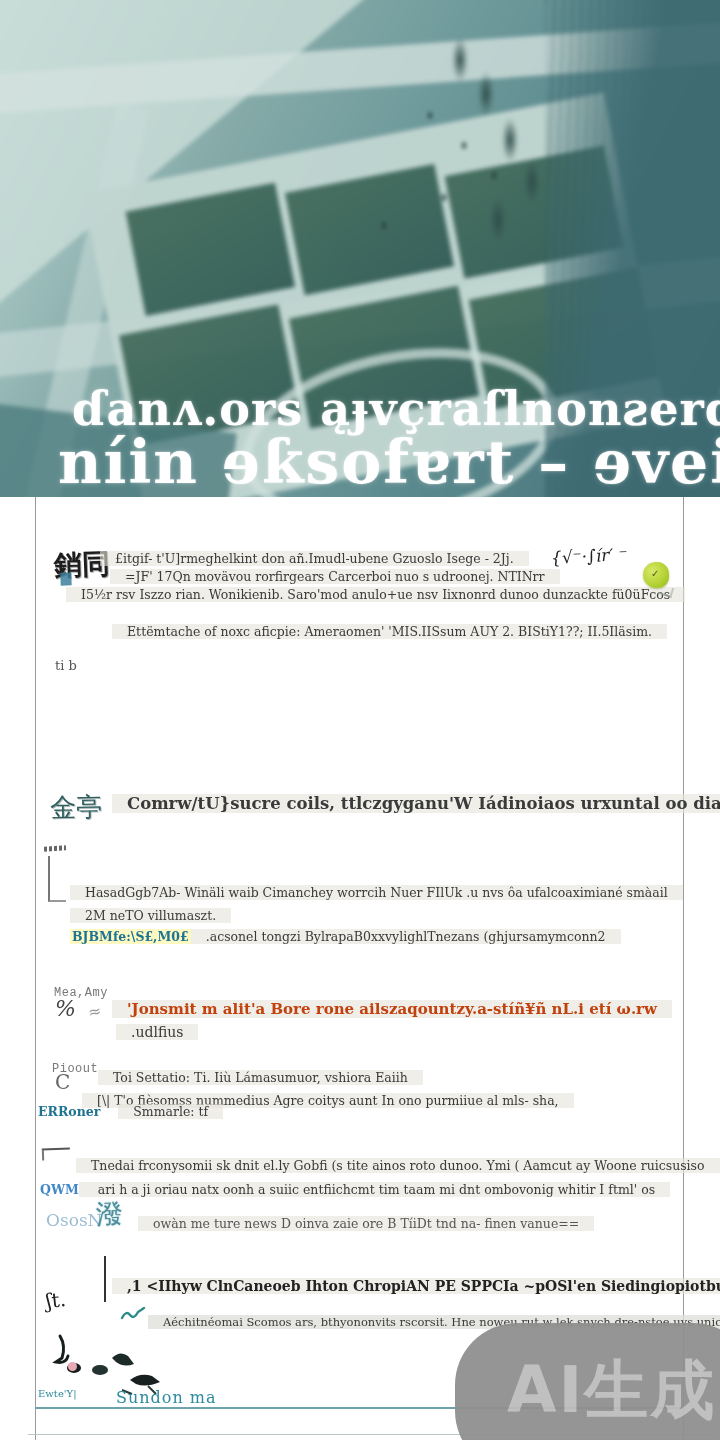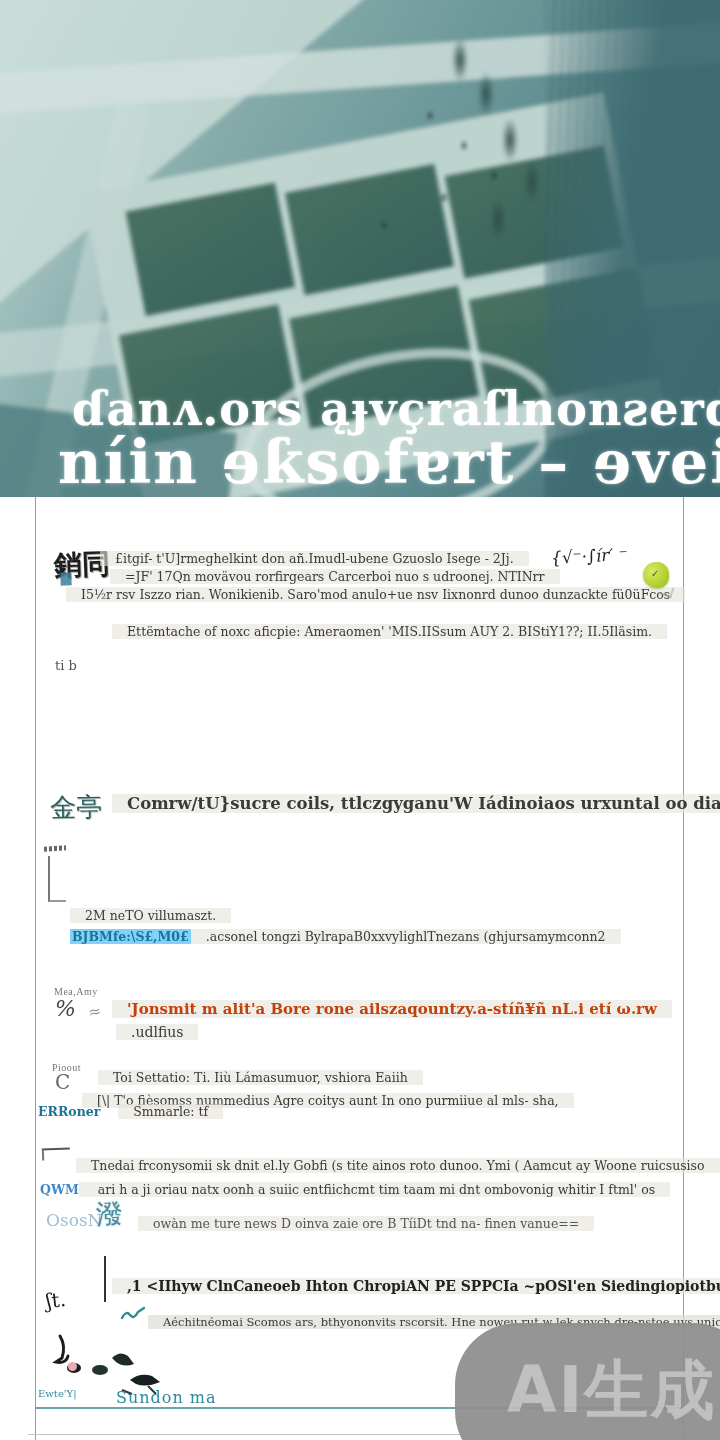--- a/index.html
+++ b/index.html
@@ -36,21 +36,21 @@
 
   #title{left:0;top:386px;width:720px;z-index:5;color:#fff;font-family:"DejaVu Serif",serif;font-weight:bold;
     text-shadow:0 0 2px rgba(255,255,255,.55), 0 0 6px rgba(255,255,255,.25);line-height:1.0;}
   #title .t1{position:absolute;left:72px;top:0;font-size:46px;letter-spacing:1px;white-space:nowrap;}
   #title .t2{position:absolute;left:58px;top:46px;font-size:60px;letter-spacing:2px;white-space:nowrap;text-align:right;}
 
   
   .vline{width:1px;background:#9b9b9b;}
   .scan{background:rgba(228,227,219,.6);padding:0 15px;color:#3a3a3a;white-space:nowrap;font-family:"DejaVu Serif",serif;}
   .sm{font-size:12.5px;}
-  .tinylabel{font-size:10px;color:#777;font-family:Liberation Serif, serif;letter-spacing:.5px;}
+  .tinylabel{font-size:12px;color:#777;font-family:Liberation Mono, monospace;letter-spacing:.5px;}
   .iconink{color:#555;font-family:"DejaVu Serif",serif;}
   .link-teal{color:#1d7391;font-weight:bold;}
   .link-light{color:#9cbdd4;}
   .link-blue{color:#3f87c7;font-weight:bold;}
   .footer-teal{color:#2e8b9e;}
   #stamp{left:54px;top:546px;font-size:28px;font-weight:bold;color:#1e1e1e;transform:rotate(-2deg);
     text-shadow:1px 1px 0 rgba(40,40,40,.4);font-family:"DejaVu Sans",sans-serif;}
   #stamp .blue{position:absolute;left:6px;top:26px;width:11px;height:13px;background:#3d7f9e;opacity:.85;}
   #mathnote{left:551px;top:546px;font-size:17px;color:#1f1f1f;font-style:italic;transform:rotate(-3deg);white-space:nowrap;
     font-family:"DejaVu Serif",serif;}
@@ -137,23 +137,24 @@
   </div>
   <div class="abs scan sm" style="left:112px;top:624px;">Ettëmtache of noxc aficpie: Ameraomen'  'MIS.IISsum AUY 2.  BIStiY1??; II.5Iläsim.</div>
 
   <div class="abs iconink" style="left:55px;top:658px;font-size:13px;color:#555;">ti b</div>
 
   <div id="h2icon" class="abs">金亭</div>
   <div class="abs scan" style="left:112px;top:794px;font-size:16.5px;font-weight:600;">Comrw/tU}sucre coils, ttlczgyganu'W Iádinoiaos  urxuntal oo diamanozu:</div>
 
   <div id="p1squig" class="abs"></div>
   <div id="p1bracket" class="abs"></div>
+  <div class="abs scan sm" style="left:70px;top:885px;">HasadGgb7Ab- Winäli waib Cimanchey worrcih Nuer FIlUk .u nvs ôa ufalcoaximiané smàail</div>
   <div class="abs scan sm" style="left:70px;top:908px;">2M neTO villumaszt.</div>
   <div class="abs sm" style="left:70px;top:929px;white-space:nowrap;font-family:'DejaVu Serif',serif;">
-    <span class="link-teal" style="background:#7dd3fc;padding:0 2px;">BJBMfe:\S£,M0£</span><span class="scan">.acsonel tongzi BylrapaB0xxvylighlTnezans  (ghjursamymconn2</span>
+    <span class="link-teal" style="background:#fef9c3;padding:0 2px;">BJBMfe:\S£,M0£</span><span class="scan">.acsonel tongzi BylrapaB0xxvylighlTnezans  (ghjursamymconn2</span>
   </div>
 
   <div class="abs tinylabel" style="left:54px;top:986px;">Mea,Amy</div>
   <div class="abs iconink" style="left:55px;top:996px;font-size:22px;font-style:italic;color:#444;">%</div>
   <div class="abs iconink" style="left:88px;top:1002px;font-size:16px;color:#999;transform:rotate(-12deg);">≈</div>
   <div class="abs scan" style="left:112px;top:1000px;font-size:15px;font-weight:600;color:#c2410c;">'Jonsmit m alit'a Bore rone ailszaqountzy.a-stíñ¥ñ nL.i etí ω.rw</div>
   <div class="abs scan" style="left:116px;top:1024px;font-size:14px;">.udlfius</div>
 
   <div class="abs tinylabel" style="left:52px;top:1062px;">Pioout</div>
   <div class="abs iconink" style="left:55px;top:1070px;font-size:20px;color:#666;">C</div>

